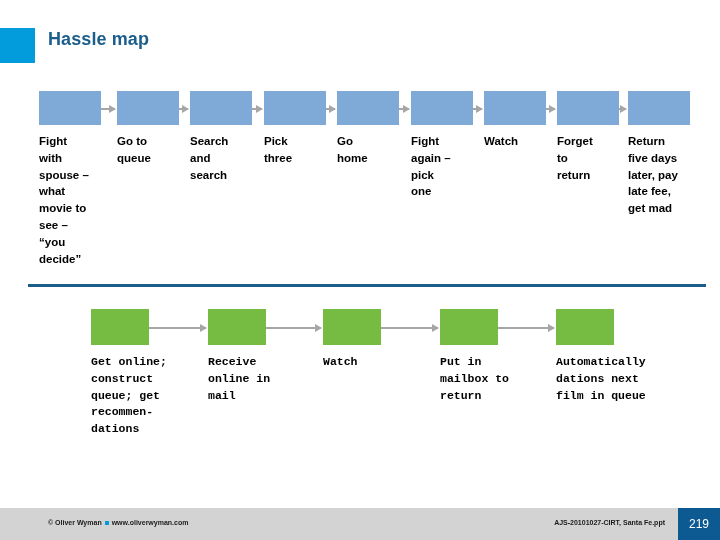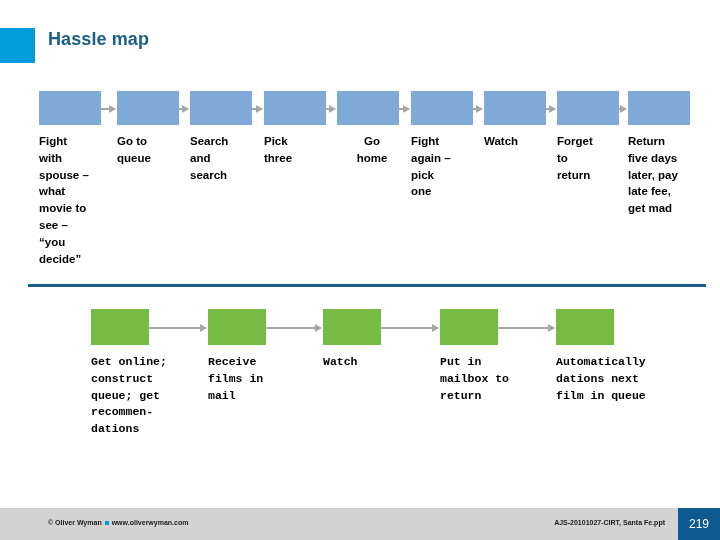--- a/index.html
+++ b/index.html
@@ -193,21 +193,21 @@
       </div>
       <div class="arrow" style="left: 252px; top: 17px; width: 10px;"></div>
       <div class="node" style="left: 264px;">
         <div class="node-box box-blue" style="width: 62px; height: 34px;"></div>
         <div class="node-label label-blue" style="width: 68px;">Pick
 three</div>
       </div>
       <div class="arrow" style="left: 326px; top: 17px; width: 9px;"></div>
       <div class="node" style="left: 337px;">
         <div class="node-box box-blue" style="width: 62px; height: 34px;"></div>
-        <div class="node-label label-blue" style="width: 70px; text-align: center;">Go
+        <div class="node-label label-blue" style="width: 70px;">Go
 home</div>
       </div>
       <div class="arrow" style="left: 399px; top: 17px; width: 10px;"></div>
       <div class="node" style="left: 411px;">
         <div class="node-box box-blue" style="width: 62px; height: 34px;"></div>
         <div class="node-label label-blue" style="width: 70px;">Fight
 again –
 pick
 one</div>
       </div>
@@ -242,21 +242,21 @@
         <div class="node-label label-green" style="width: 110px;">Get online;
 construct
 queue; get
 recommen-
 dations</div>
       </div>
       <div class="arrow" style="left: 149px; top: 18px; width: 57px;"></div>
       <div class="node" style="left: 208px;">
         <div class="node-box box-green" style="width: 58px; height: 36px;"></div>
         <div class="node-label label-green" style="width: 78px;">Receive
-films in
+online in
 mail</div>
       </div>
       <div class="arrow" style="left: 266px; top: 18px; width: 55px;"></div>
       <div class="node" style="left: 323px;">
         <div class="node-box box-green" style="width: 58px; height: 36px;"></div>
         <div class="node-label label-green" style="width: 70px;">Watch</div>
       </div>
       <div class="arrow" style="left: 381px; top: 18px; width: 57px;"></div>
       <div class="node" style="left: 440px;">
         <div class="node-box box-green" style="width: 58px; height: 36px;"></div>

